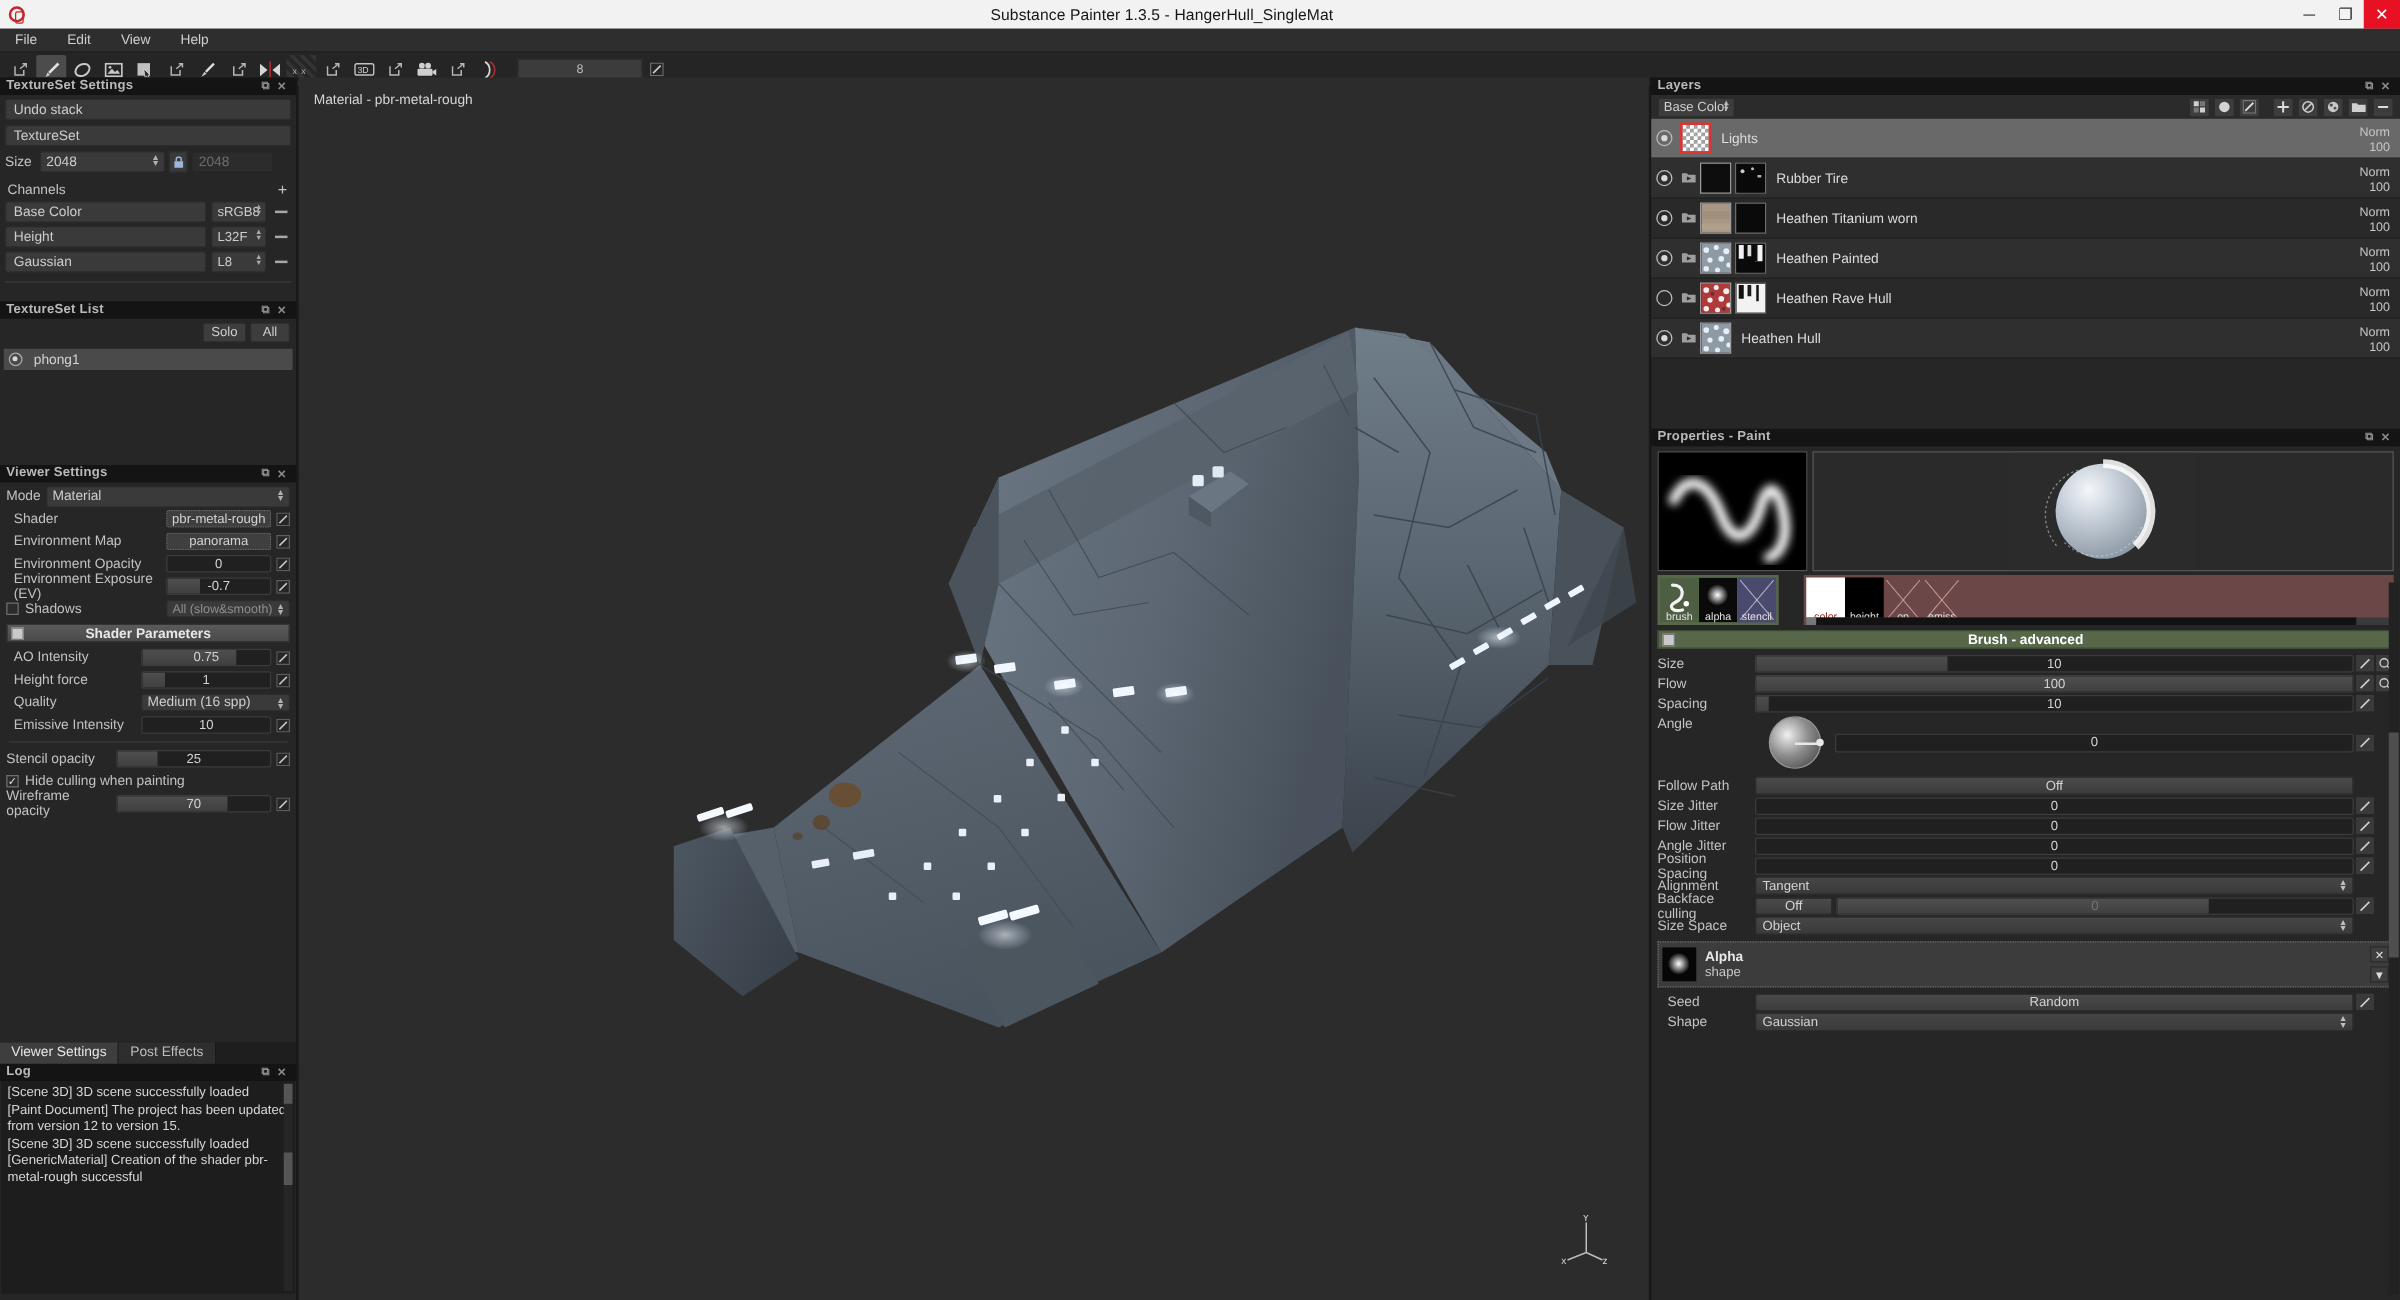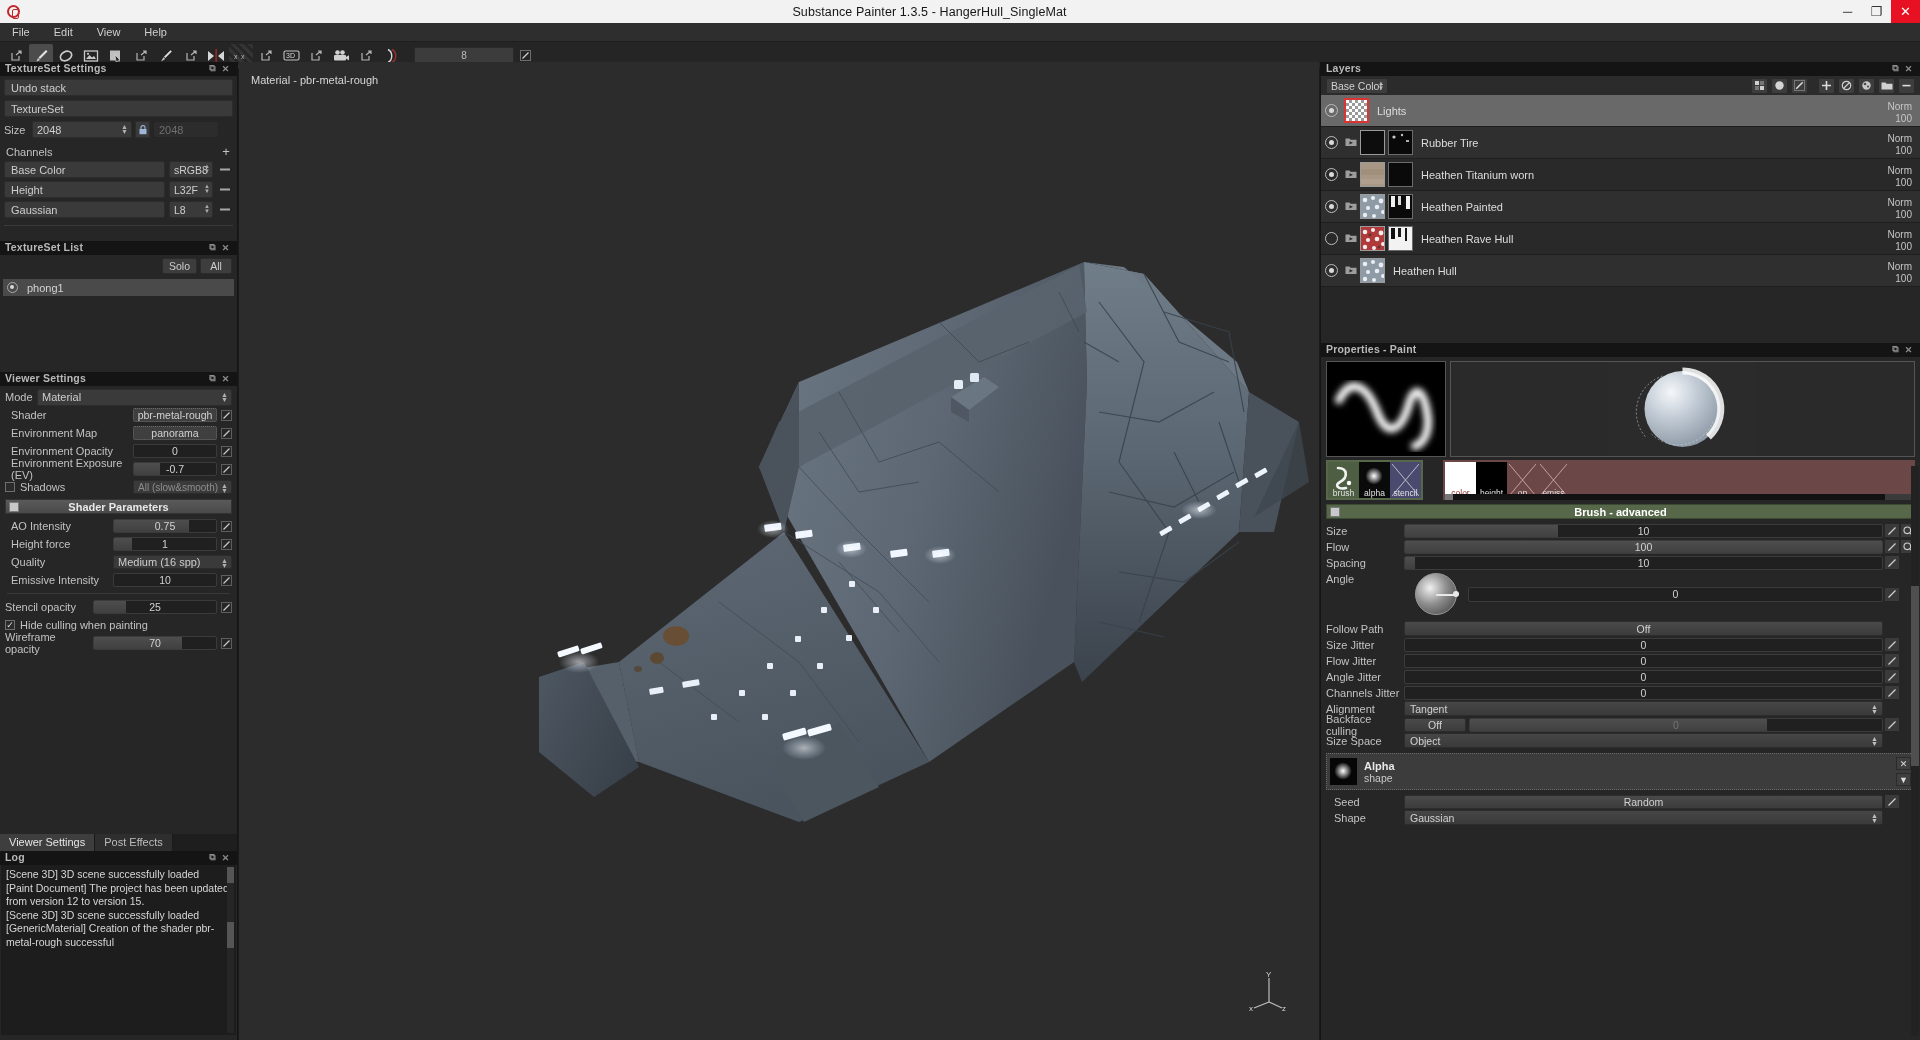--- a/index.html
+++ b/index.html
@@ -1400,21 +1400,21 @@
           <span>0</span>
         </div>
         <div class="edit-box">
             <svg width="10" height="10" viewBox="0 0 10 10">
               <path d="M1.5 8.5 8.5 1.5" stroke="#cfcfcf" stroke-width="1.3"></path>
             </svg>
           </div>
         <div style="width:16px"></div>
       </div>
       <div class="pr-row">
-        <span class="pr-label">Channels Jitter</span>
+        <span class="pr-label">Position Spacing</span>
         <div class="slider-field" style="flex:1">
           <span>0</span>
         </div>
         <div class="edit-box">
             <svg width="10" height="10" viewBox="0 0 10 10">
               <path d="M1.5 8.5 8.5 1.5" stroke="#cfcfcf" stroke-width="1.3"></path>
             </svg>
           </div>
         <div style="width:16px"></div>
       </div>

